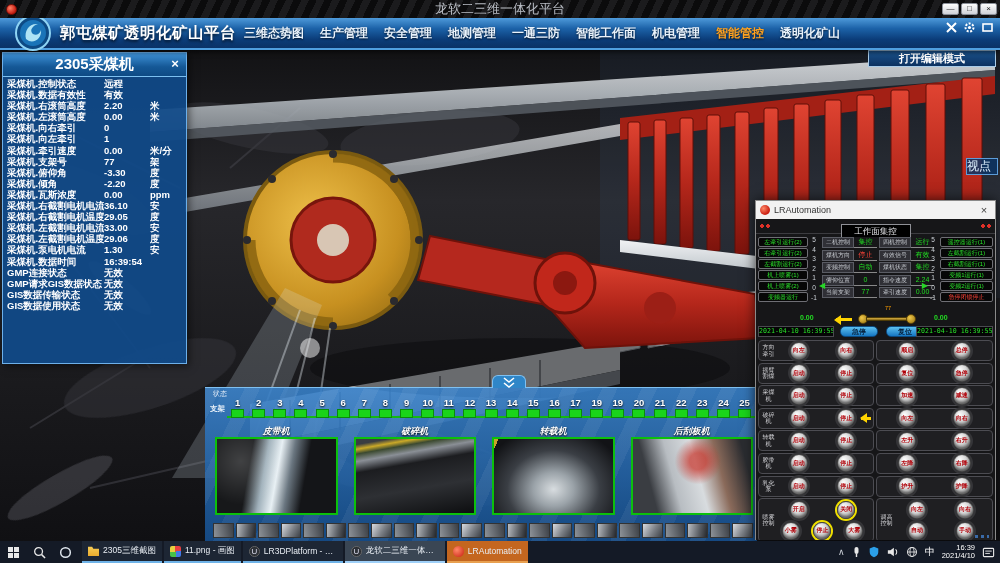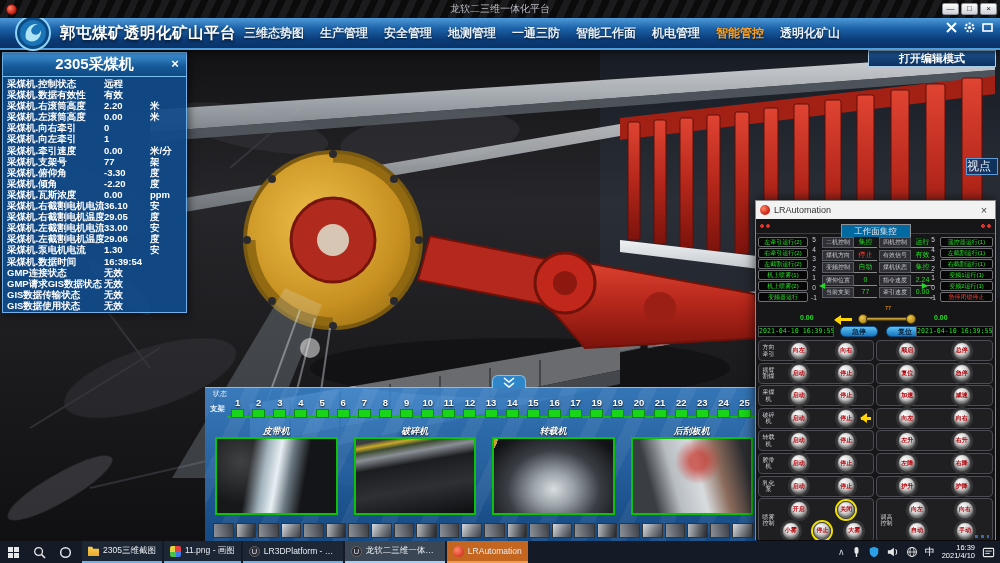--- a/index.html
+++ b/index.html
@@ -6,21 +6,21 @@
 html,body{background:#000}
 #screen{position:relative;width:1000px;height:563px;overflow:hidden;background:#000;
  font-family:"Liberation Sans","DejaVu Sans",sans-serif}
 
 
 .titlebar{position:absolute;top:0;left:0;right:0;height:18px;z-index:40;
  background:repeating-linear-gradient(115deg,#0b0b0c 0 7px,#1b1b1d 7px 14px);
  display:flex;align-items:center}
 .tb-logo{width:11px;height:11px;border-radius:50%;margin-left:6px;flex:0 0 11px;
  background:radial-gradient(circle at 35% 35%,#ff8066,#c41e12 70%);border:1px solid #7e0f06}
-.tb-title{position:absolute;left:50%;transform:translateX(-50%);color:#b9bdc4;font-size:10px;white-space:nowrap}
+.tb-title{position:absolute;left:50%;transform:translateX(-50%);color:#b9bdc4;font-size:13px;white-space:nowrap}
 .tb-btns{margin-left:auto;display:flex;gap:2px;padding-right:3px}
 .tb-btn{width:17px;height:12px;background:linear-gradient(#fdfdfd,#cfd2d8);border:1px solid #8a8f98;
  border-radius:2px;font-size:8px;line-height:10px;text-align:center;color:#222;cursor:default}
 
 
 .scene{position:absolute;left:0;top:18px;width:1000px;height:523px;z-index:1}
 
 
 .navbar{position:absolute;top:18px;left:0;right:0;height:32px;z-index:35;display:flex;align-items:center;
  background:linear-gradient(180deg,#4e9ada 0%,#1c62a8 35%,#0b3c78 72%,#0a3266 100%);
@@ -35,21 +35,21 @@
 .nav-icons{position:absolute;right:6px;top:3px;display:flex;gap:5px}
 .nav-icons svg{display:block}
 .edit-btn{position:absolute;top:50px;right:4px;width:128px;height:17px;z-index:30;
  background:linear-gradient(#1c548e,#0c3160);border:1px solid #a8cbe8;color:#fff;
  font-size:11px;font-weight:bold;text-align:center;line-height:15px;cursor:default}
 .viewpoint-tab{position:absolute;right:2px;top:158px;width:32px;height:17px;z-index:6;
  background:rgba(12,52,100,.85);border:1px solid #5c9cd8;color:#dceefc;font-size:12px;
  text-align:left;line-height:15px}
 
 
-.miner-panel{position:absolute;left:2px;top:52px;width:185px;height:261px;z-index:10;
+.miner-panel{position:absolute;left:2px;top:52px;width:185px;height:312px;z-index:10;
  background:rgba(16,74,138,.93);border:1px solid #6db0ea;box-shadow:2px 2px 8px rgba(0,0,0,.5)}
 .mp-header{height:24px;position:relative;display:flex;align-items:center;justify-content:center;
  background:linear-gradient(180deg,#3f93d8,#155896 60%,#0e4a84);border-bottom:1px solid #7cc0f0;
  color:#fff;font-weight:bold;font-size:15px}
 .mp-close{position:absolute;right:3px;top:3px;width:16px;height:16px;color:#fff;font-size:13px;
  line-height:15px;text-align:center;cursor:default}
 .mp-rows{padding:1px 4px}
 .mp-row{display:flex;height:11.1px;line-height:11.1px;font-size:9.5px;font-weight:bold;color:#fff;white-space:nowrap}
 .mp-label{flex:0 0 97px;overflow:hidden}
 .mp-value{flex:0 0 46px;overflow:hidden}
@@ -60,21 +60,21 @@
  border:1px solid #8a8a8a;box-shadow:0 0 12px rgba(0,0,0,.7);background:#161618}
 .lr-titlebar{height:18px;background:#f2f2f2;display:flex;align-items:center;padding:0 4px;gap:4px}
 .lr-logo{width:10px;height:10px;border-radius:50%;flex:0 0 10px;
  background:radial-gradient(circle at 35% 35%,#ff8868,#cc2114 65%)}
 .lr-title{font-size:9px;color:#333;flex:1}
 .lr-close{color:#444;font-size:11px;width:14px;text-align:center;cursor:default}
 .lr-body{position:relative;height:321px;background:#161618;overflow:hidden}
 .lr-body::after{content:"";position:absolute;right:6px;bottom:2px;width:14px;height:3px;
  background:repeating-linear-gradient(90deg,#3a6aa8 0 3px,transparent 3px 6px)}
 .lr-tabbar{position:absolute;top:1px;left:0;right:0;height:14px;border-bottom:1px solid #3c3c40;text-align:center}
-.lr-tab{display:inline-block;min-width:70px;height:13px;background:#0369a1;border:1px solid #8f9096;
+.lr-tab{display:inline-block;min-width:70px;height:13px;background:#000000;border:1px solid #8f9096;
  border-bottom:none;color:#e8e8ec;font-size:8.5px;line-height:12px;padding:0 6px}
 .lr-dots{position:absolute;top:4px;width:12px;height:4px;
  background:radial-gradient(circle 2px at 3px 2px,#e03028 95%,transparent),
  radial-gradient(circle 2px at 9px 2px,#e03028 95%,transparent)}
 .lr-dots.l{left:3px}.lr-dots.r{right:3px}
 .lamps-left{position:absolute;left:2px;top:18px;width:50px}
 .lamps-right{position:absolute;right:2px;top:18px;width:53px}
 .lamp{height:9.5px;margin-bottom:1.6px;background:#070707;border:1px solid #6e6e74;border-radius:2px;
  color:#29e629;font-size:6px;line-height:8px;text-align:center;overflow:hidden;white-space:nowrap;cursor:default}
 .lamp.red{color:#ff4438}

